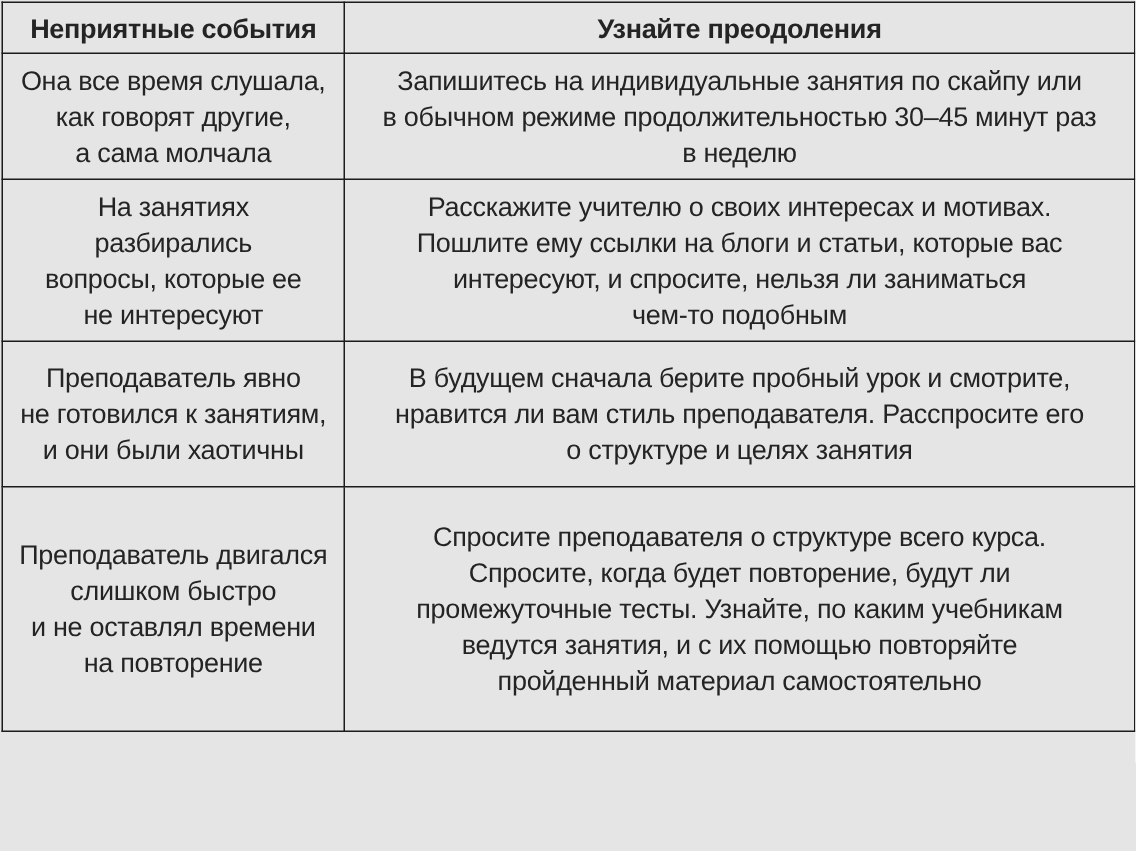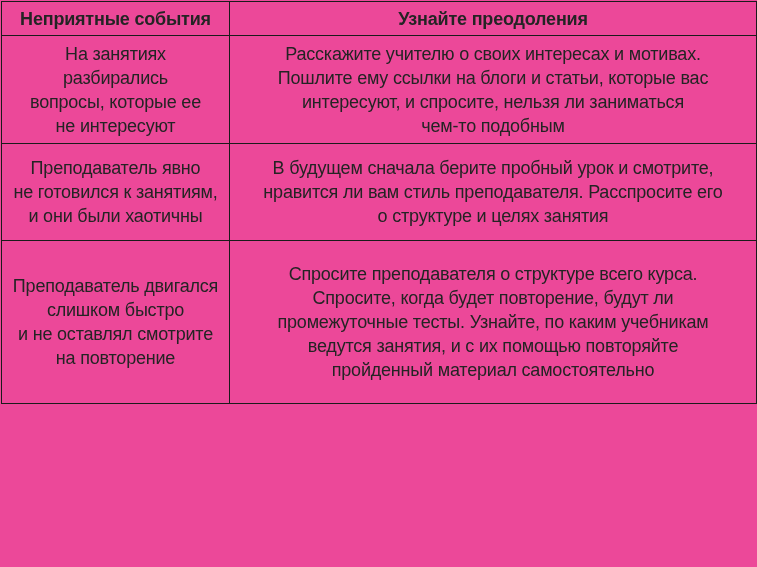--- a/index.html
+++ b/index.html
@@ -3,21 +3,21 @@
 <meta charset="utf-8">
 <style>
   html, body {
     margin: 0;
     padding: 0;
     background: #ffffff;
   }
   .page {
     width: 757px;
     height: 567px;
-    background: #ec4899;
+    background: #e5e5e5;
     box-sizing: border-box;
     overflow: hidden;
   }
   table.ev-table {
     border-collapse: collapse;
     table-layout: fixed;
     width: 755px;
     margin: 1px 0 0 1px;
     font-family: "Liberation Sans", sans-serif;
     color: #242424;
@@ -57,41 +57,49 @@
       <col class="c-events">
       <col class="c-solutions">
     </colgroup>
     <thead>
       <tr>
         <th>Неприятные события</th>
         <th>Узнайте преодоления</th>
       </tr>
     </thead>
     <tbody>
+      <tr class="r2">
+        <td>Она все время слушала,
+как говорят другие,
+а сама молчала</td>
+        <td>Запишитесь на индивидуальные занятия по скайпу или
+в обычном режиме продолжительностью 30–45 минут раз
+в неделю</td>
+      </tr>
       <tr class="r3">
         <td>На занятиях разбирались
 вопросы, которые ее
 не интересуют</td>
         <td>Расскажите учителю о своих интересах и мотивах.
 Пошлите ему ссылки на блоги и статьи, которые вас
 интересуют, и спросите, нельзя ли заниматься
 чем-то подобным</td>
       </tr>
       <tr class="r4">
         <td>Преподаватель явно
 не готовился к занятиям,
 и они были хаотичны</td>
         <td>В будущем сначала берите пробный урок и смотрите,
 нравится ли вам стиль преподавателя. Расспросите его
 о структуре и целях занятия</td>
       </tr>
       <tr class="r5">
         <td>Преподаватель двигался
 слишком быстро
-и не оставлял смотрите
+и не оставлял времени
 на повторение</td>
         <td>Спросите преподавателя о структуре всего курса.
 Спросите, когда будет повторение, будут ли
 промежуточные тесты. Узнайте, по каким учебникам
 ведутся занятия, и с их помощью повторяйте
 пройденный материал самостоятельно</td>
       </tr>
     </tbody>
   </table>
 </div>

